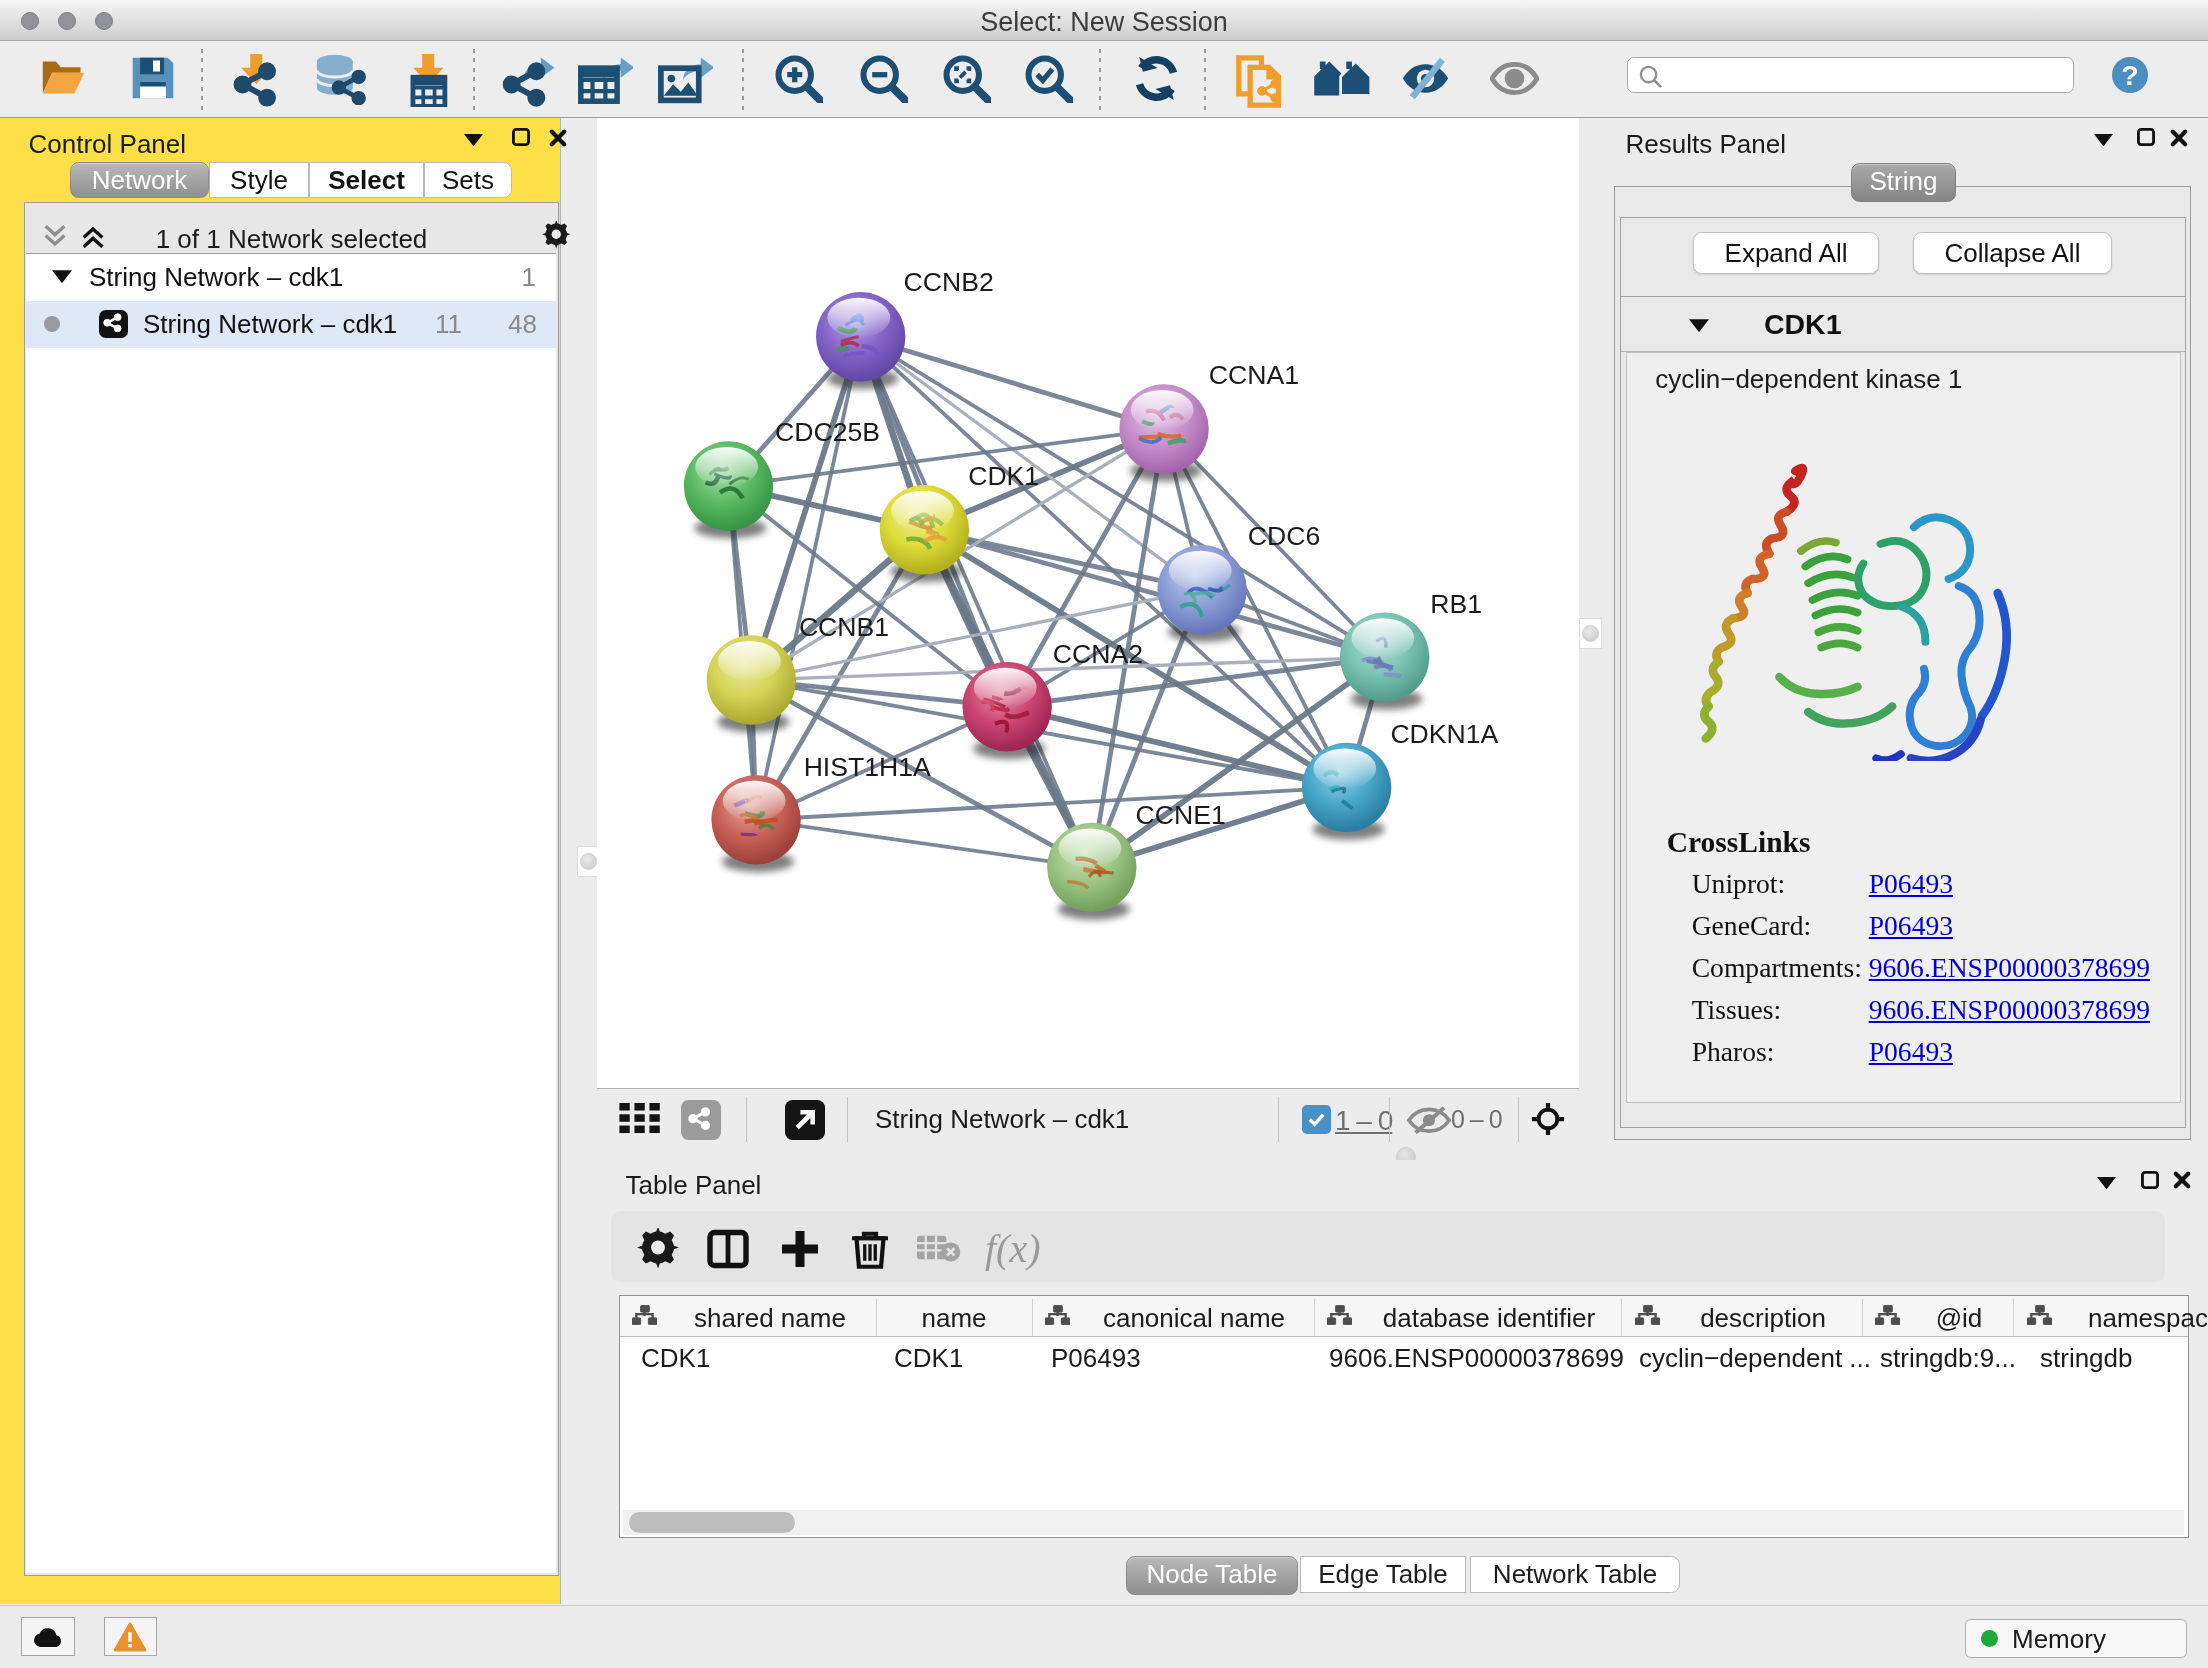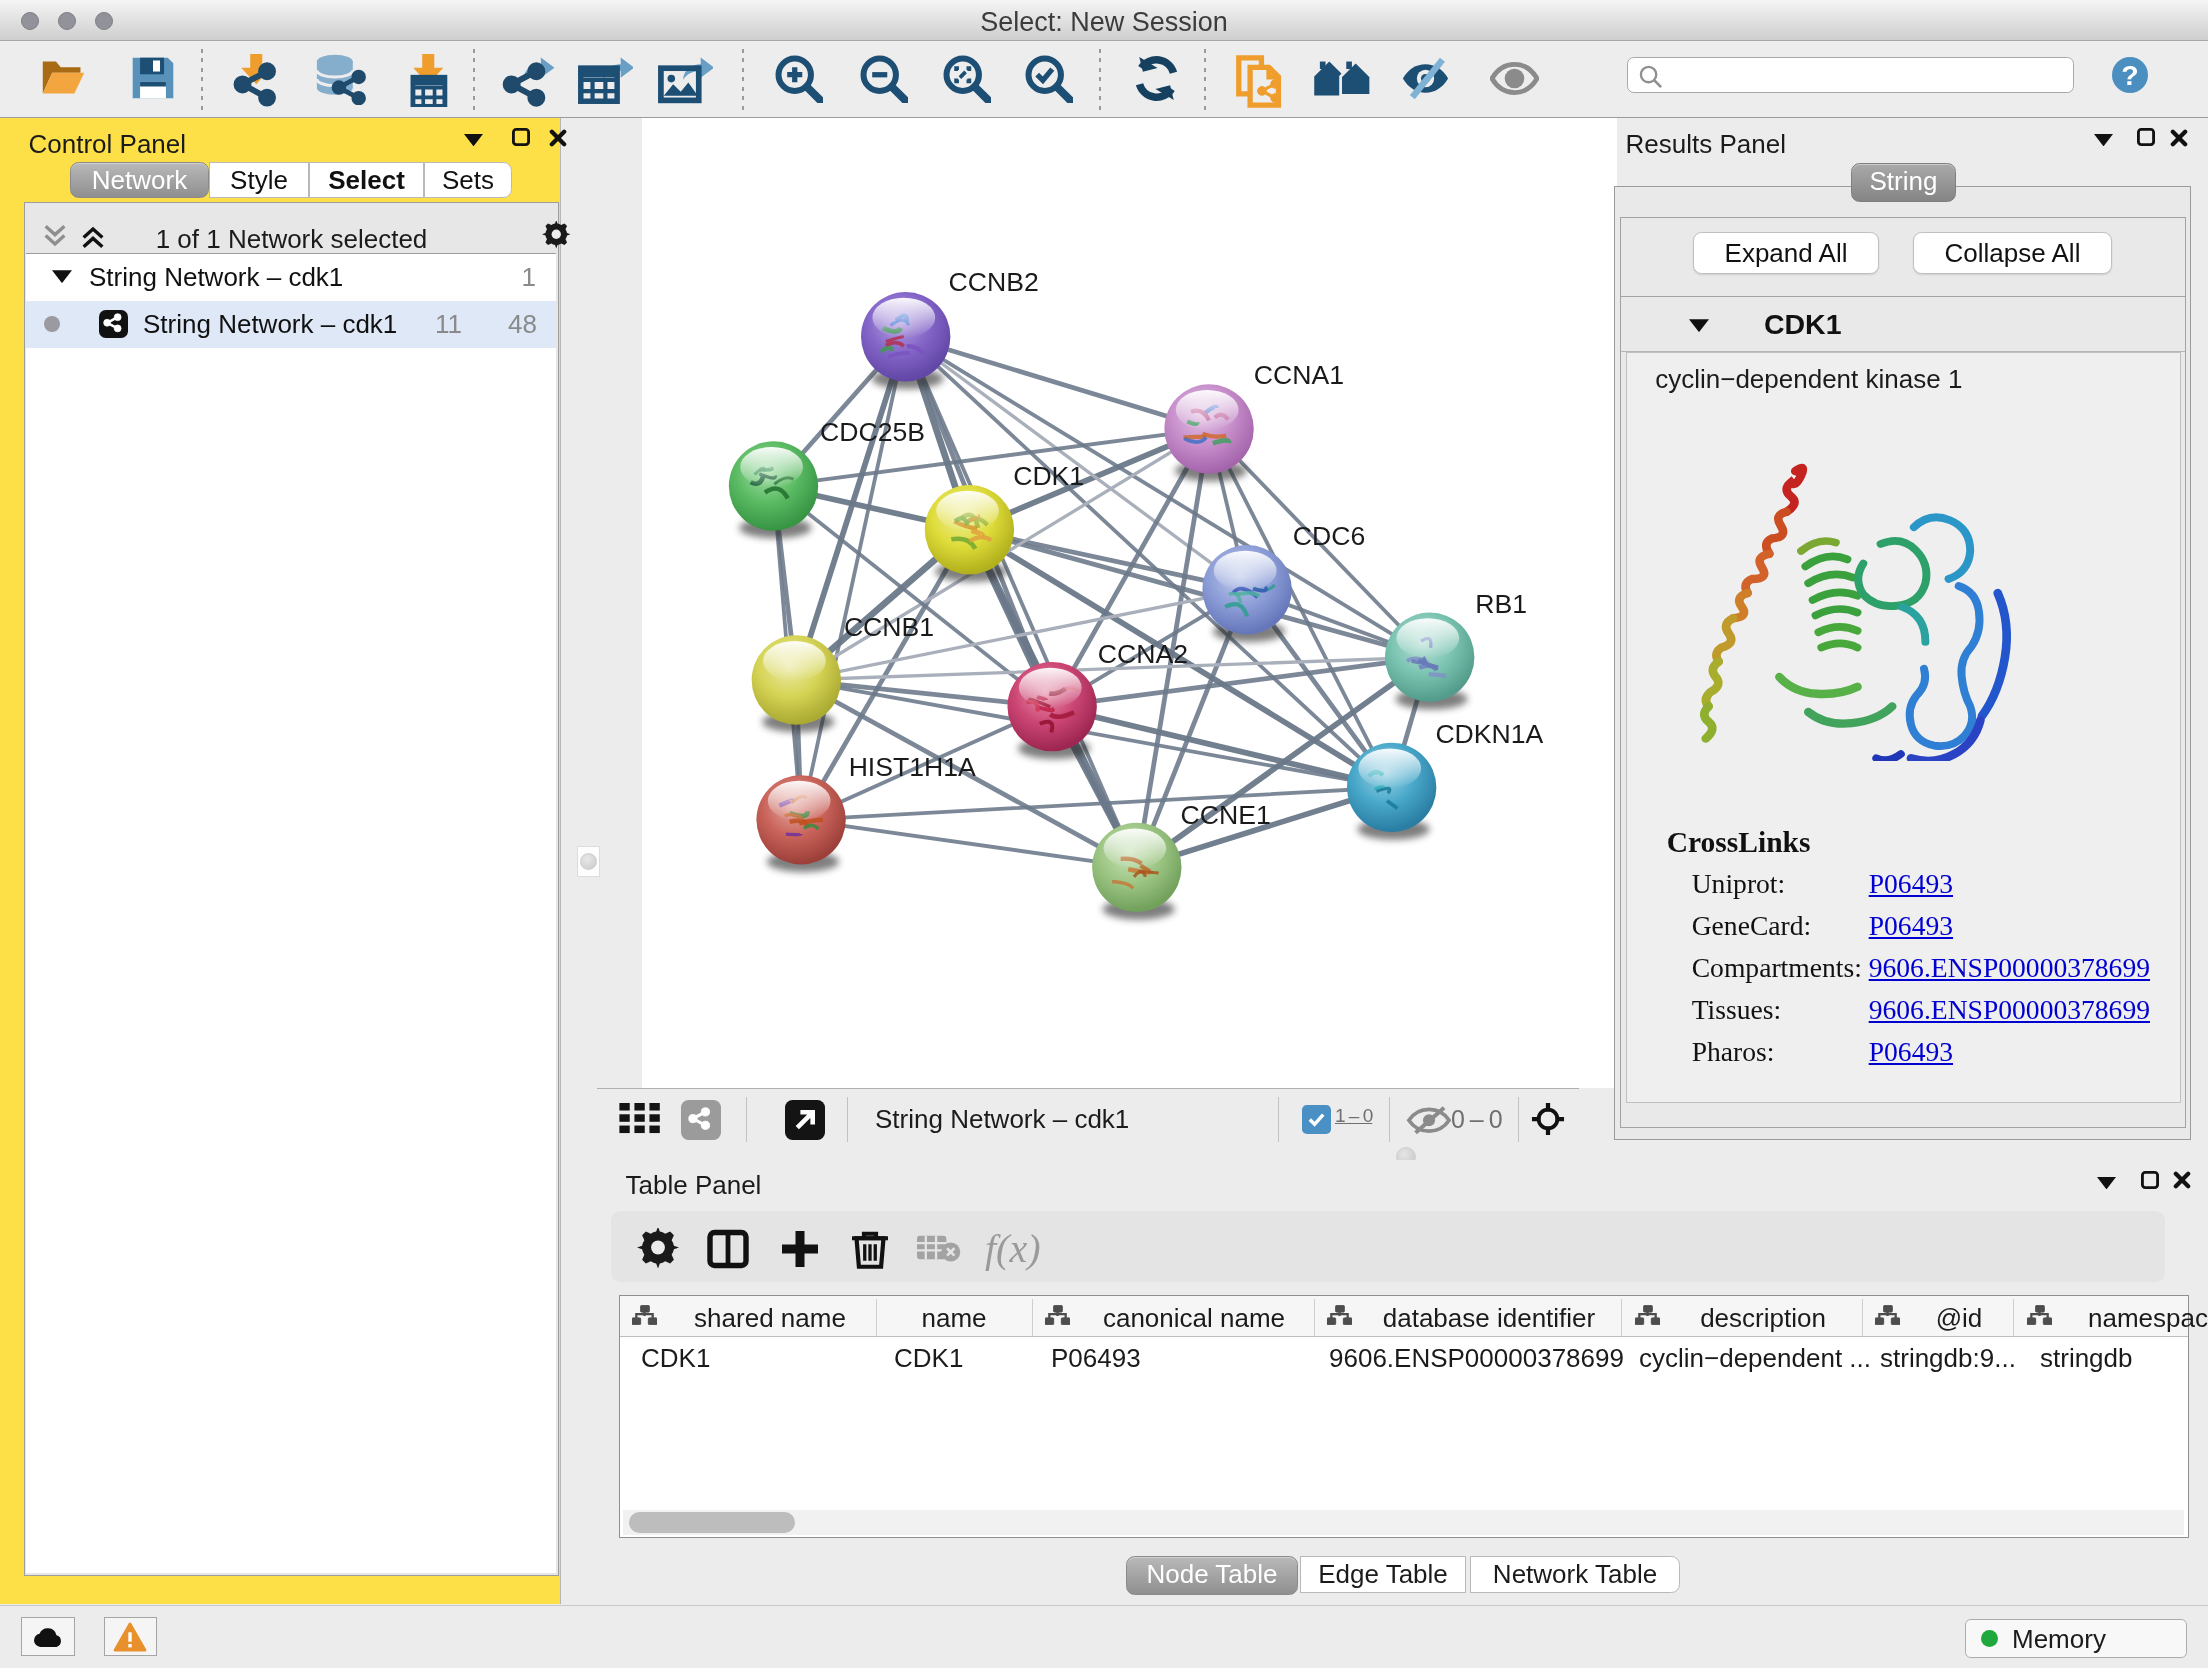--- a/index.html
+++ b/index.html
@@ -245,21 +245,21 @@
       </div>
     </div>
   </div>
 </div>
 <div class="grip" style="left:577px;top:846px;">
     <i></i>
   </div>
 <div class="grip" style="left:1579px;top:618px;">
     <i></i>
   </div>
-<div class="abs" style="left:597px;top:118px;width:982px;height:970px;background:#fff;margin-left:45px;">
+<div class="abs" style="left:597px;top:118px;width:982px;height:970px;background:#fff;">
 <svg width="982" height="970" viewBox="0 0 1032 1020">
 <defs>
 <radialGradient id="gCCNB2" cx="42%" cy="34%" r="72%">
           <stop offset="0%" stop-color="#b7a3e2"></stop>
           <stop offset="48%" stop-color="#8465c8"></stop>
           <stop offset="90%" stop-color="#6247a6"></stop>
           <stop offset="100%" stop-color="#6247a6"></stop>
         </radialGradient>
 <radialGradient id="gCCNA1" cx="42%" cy="34%" r="72%">
           <stop offset="0%" stop-color="#e3c4e5"></stop>
@@ -538,21 +538,21 @@
   <svg class="abs" style="left:188px;top:10.5px" width="40" height="40" viewBox="0 0 26 26">
       <path d="M10 8h8v8M18 8L8 18" stroke="#fff" stroke-width="3" fill="none"></path>
     </svg>
   <div class="abs" style="left:250px;top:7.6px;width:1px;height:45px;background:#c2c2c2;"></div>
   <div class="abs" style="left:278px;top:15px;font-size:26px;color:#1b1b1b;">String Network – cdk1</div>
   <div class="abs" style="left:681px;top:7.6px;width:1px;height:45px;background:#c2c2c2;"></div>
   <div class="abs" style="left:705px;top:16px;width:28.5px;height:28.5px;background:#4a90c4;border-radius:4.8px;"></div>
   <svg class="abs" style="left:708px;top:19px" width="23" height="23" viewBox="0 0 24 24">
       <path d="M5 12l5 5 9-10" stroke="#fff" stroke-width="3.6" fill="none"></path>
     </svg>
-  <div class="abs" style="left:738px;top:16px;width:57px;font-size:19px;letter-spacing:-1px;color:#6f6f6f;white-space:nowrap;text-decoration:underline;">1 – 0</div>
+  <div class="abs" style="left:738px;top:16px;width:57px;font-size:28px;letter-spacing:-1px;color:#6f6f6f;white-space:nowrap;text-decoration:underline;">1 – 0</div>
   <div class="abs" style="left:792px;top:7.6px;width:1px;height:45px;background:#c2c2c2;"></div>
   <svg class="abs" style="left:809px;top:17px" width="46" height="28.5" viewBox="0 0 26 17">
       <path d="M1 8.5C4 4 8 2 13 2s9 2 12 6.5C22 13 18 15 13 15S4 13 1 8.5z" fill="none" stroke="#8b8b8b" stroke-width="2.2"></path>
       <circle cx="13" cy="8.5" r="3.6" fill="#8b8b8b"></circle>
       <path d="M22 1L5 16" stroke="#8b8b8b" stroke-width="2.4"></path>
     </svg>
   <div class="abs" style="left:854px;top:16px;width:57px;font-size:25px;letter-spacing:-1px;color:#6f6f6f;white-space:nowrap;">0 – 0</div>
   <div class="abs" style="left:921px;top:7.6px;width:1px;height:45px;background:#c2c2c2;"></div>
   <svg class="abs" style="left:934px;top:13.3px" width="34" height="34" viewBox="0 0 36 36">
       <g stroke="#111" fill="none">

